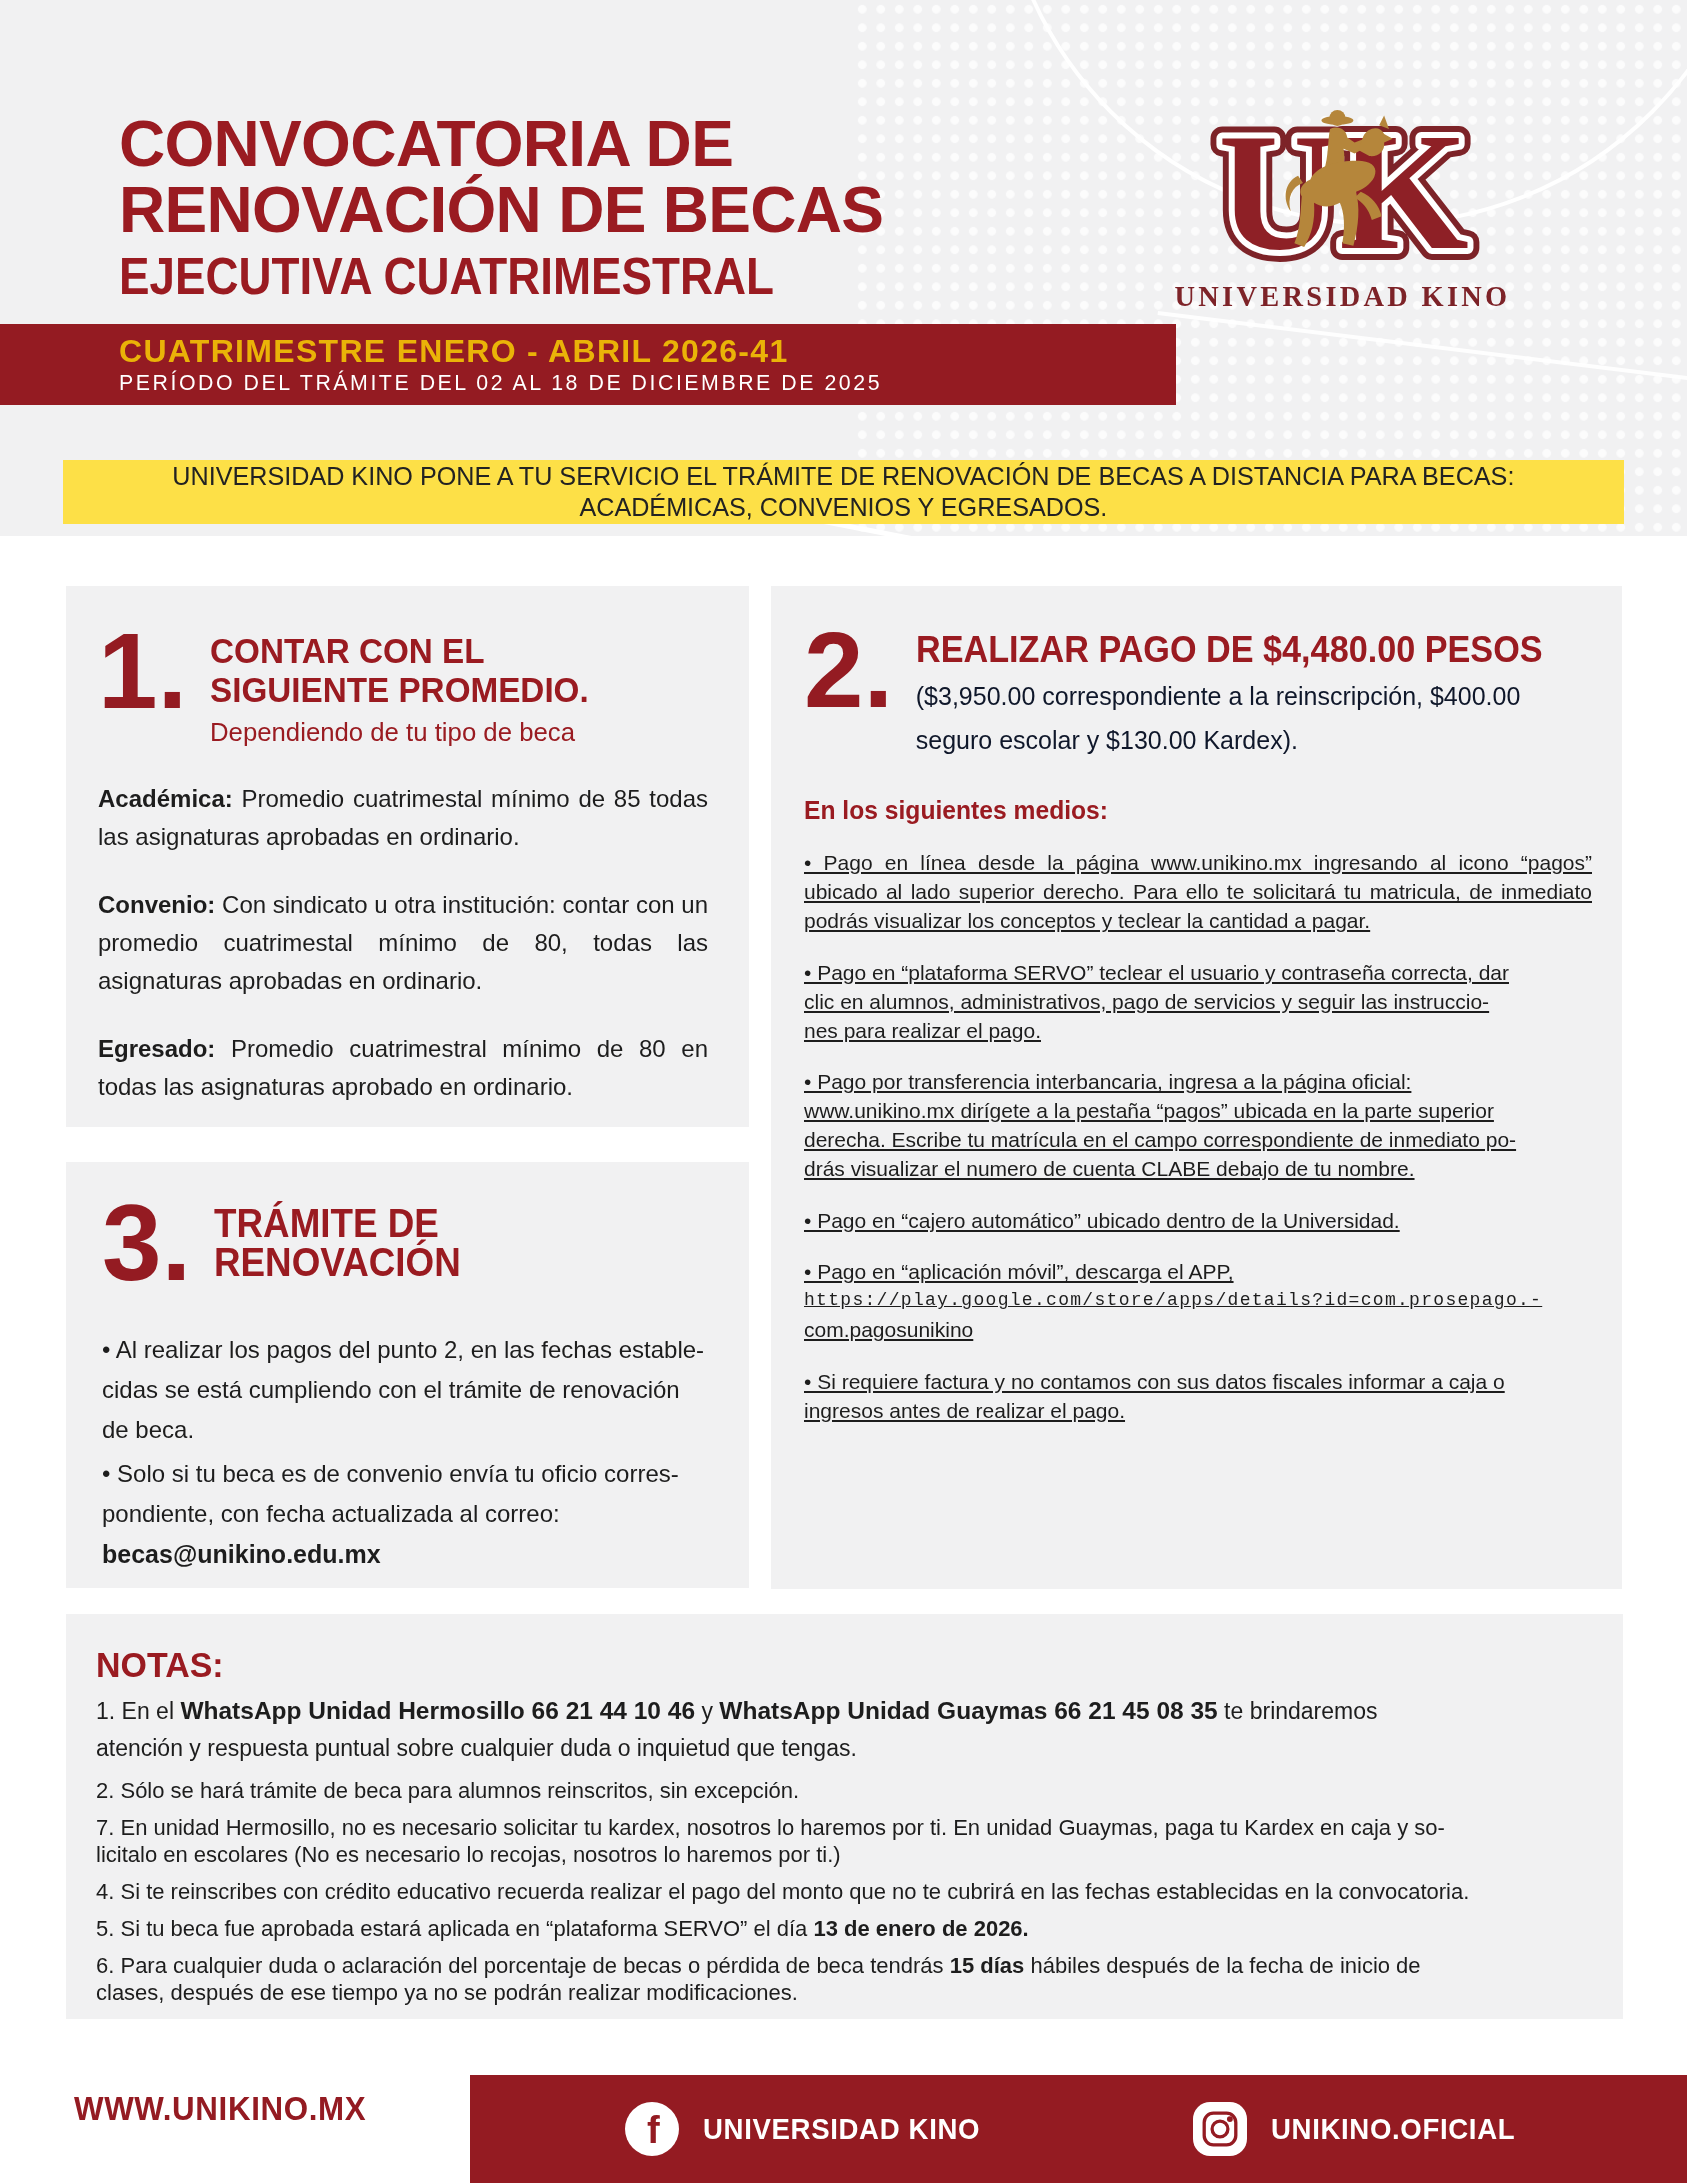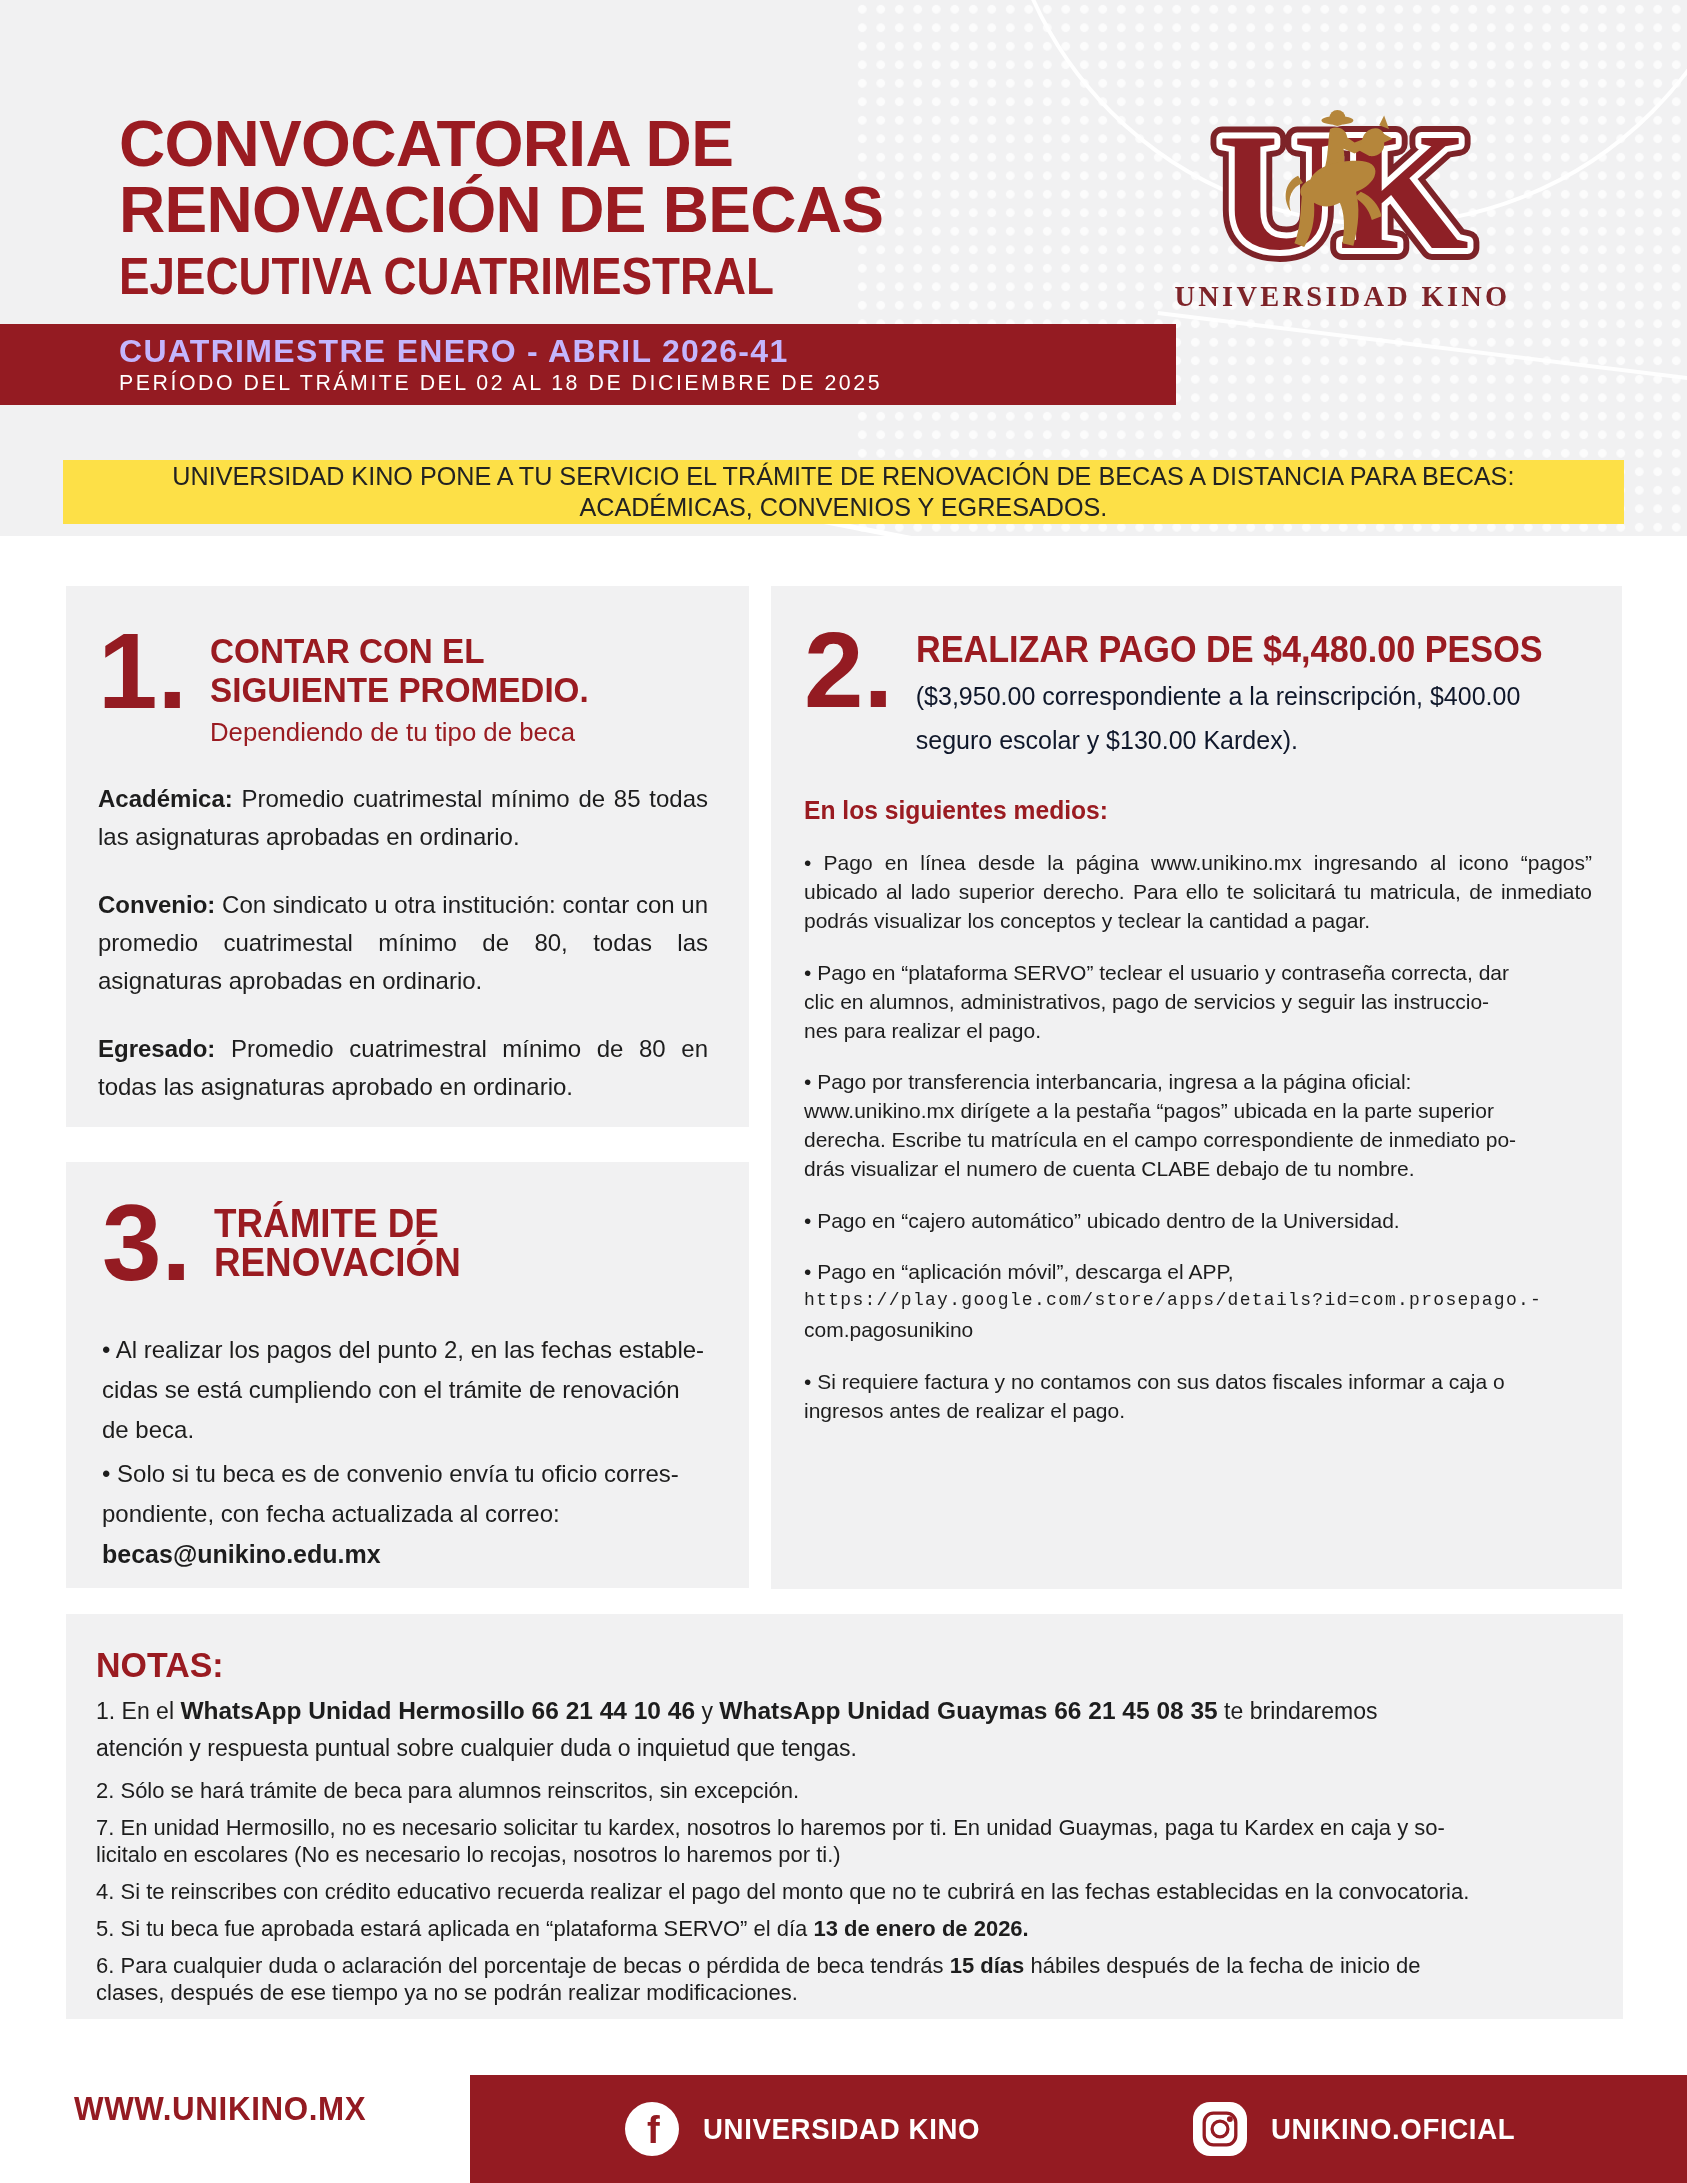--- a/index.html
+++ b/index.html
@@ -21,21 +21,21 @@
   .map-lineB{position:absolute;left:1158px;top:311px;width:595px;height:4px;background:#ffffff;
     transform:rotate(7deg);transform-origin:0 0;opacity:.9;}
   
   .title-block{position:absolute;left:119px;top:111px;}
   .title-l1,.title-l2{font-size:64px;font-weight:700;color:#9a1b21;letter-spacing:-0.7px;line-height:66px;white-space:nowrap;}
   .title-l3{margin-top:6.6px;font-size:52px;font-weight:700;color:#9a1b21;line-height:53px;white-space:nowrap;
     display:inline-block;transform:scaleX(.88);transform-origin:0 50%;letter-spacing:0;}
   
   .banner{position:absolute;left:0;top:324px;width:1176px;height:81px;background:#941b22;
     display:flex;flex-direction:column;justify-content:center;padding-left:119px;box-sizing:border-box;}
-  .banner-l1{color:#c4b5fd;font-size:32px;font-weight:700;letter-spacing:1.3px;line-height:36px;white-space:nowrap;}
+  .banner-l1{color:#eab308;font-size:32px;font-weight:700;letter-spacing:1.3px;line-height:36px;white-space:nowrap;}
   .banner-l2{color:#fff;font-size:22px;font-weight:400;letter-spacing:2.6px;line-height:28px;white-space:nowrap;
     display:inline-block;transform:scaleX(.97);transform-origin:0 50%;}
   
   .logo{position:absolute;left:1174px;top:99px;width:337px;text-align:center;}
   .logo-word{margin-top:0;font-family:"Liberation Serif", serif;font-weight:700;font-size:28.4px;
     letter-spacing:3.3px;color:#7d2328;white-space:nowrap;}
   
   .intro-box{position:absolute;left:63px;top:460px;width:1561px;height:64px;background:#fde047;
     display:flex;align-items:center;justify-content:center;}
   .intro-text{font-size:26.5px;line-height:31px;color:#222;text-align:center;white-space:pre-line;
@@ -55,21 +55,21 @@
   .step-title.t3{font-size:40px;transform:scaleX(.92);}
   .step-sub1{margin-top:8px;font-size:26px;font-weight:400;color:#9a1b21;line-height:30px;
     display:inline-block;transform:scaleX(.99);transform-origin:0 0;white-space:nowrap;}
   .step-sub2{margin-top:5.3px;font-size:25px;font-weight:400;color:#0f172a;line-height:44px;white-space:pre-line;}
   .paras{margin-top:33px;}
   .para{font-size:24px;line-height:38px;text-align:justify;margin:0 0 30px 0;}
   .para b{font-weight:700;}
   .medios{margin-top:33px;font-size:26.5px;font-weight:700;color:#9a1b21;
     display:inline-block;transform:scaleX(.93);transform-origin:0 0;white-space:nowrap;}
   .bullets2{margin-top:6.6px;}
-  .bullet{font-size:21px;line-height:29px;margin:22.5px 0 0 0;}
+  .bullet{font-size:21px;line-height:29px;margin:22.5px 0 0 0;text-decoration:underline;}
   .bullet.justify{text-align:justify;}
   .bullet.pre{white-space:pre-line;}
   .url-line{font-family:"Liberation Mono", monospace;font-size:18px;letter-spacing:1.3px;line-height:29px;display:block;}
   .bullets3{margin-top:44px;}
   .bullet3{font-size:24px;line-height:40px;margin:0;white-space:pre-line;}
   .bullet3 + .bullet3{margin-top:4px;}
   .email{font-size:25px;font-weight:700;line-height:40px;}
   
   .notes-box{position:absolute;left:66px;top:1614px;width:1557px;height:405px;background:#f1f1f2;
     box-sizing:border-box;padding:30px 40px 0 30px;}

